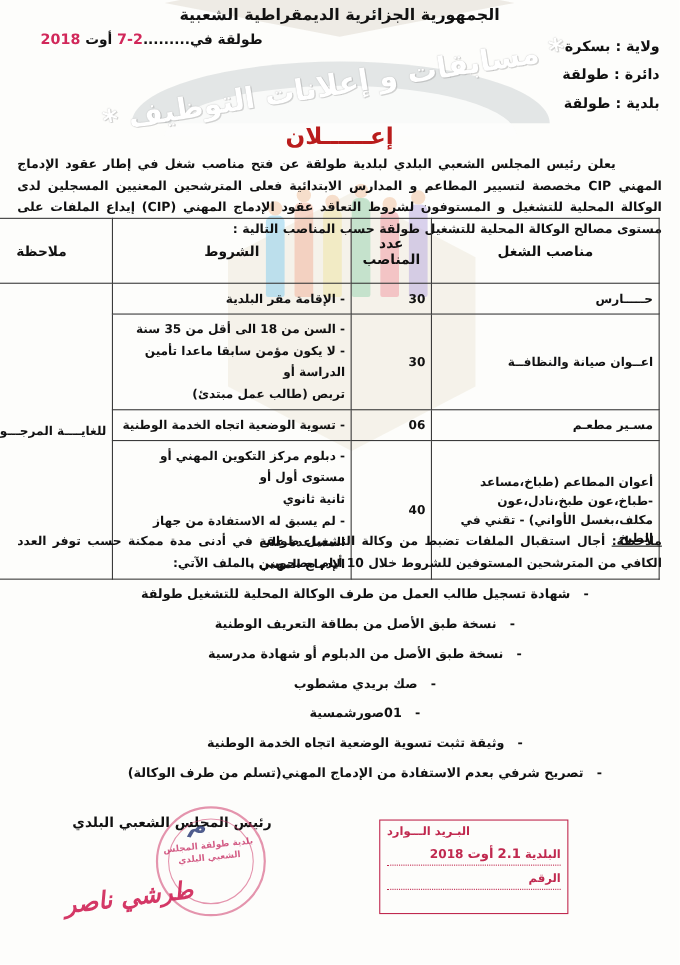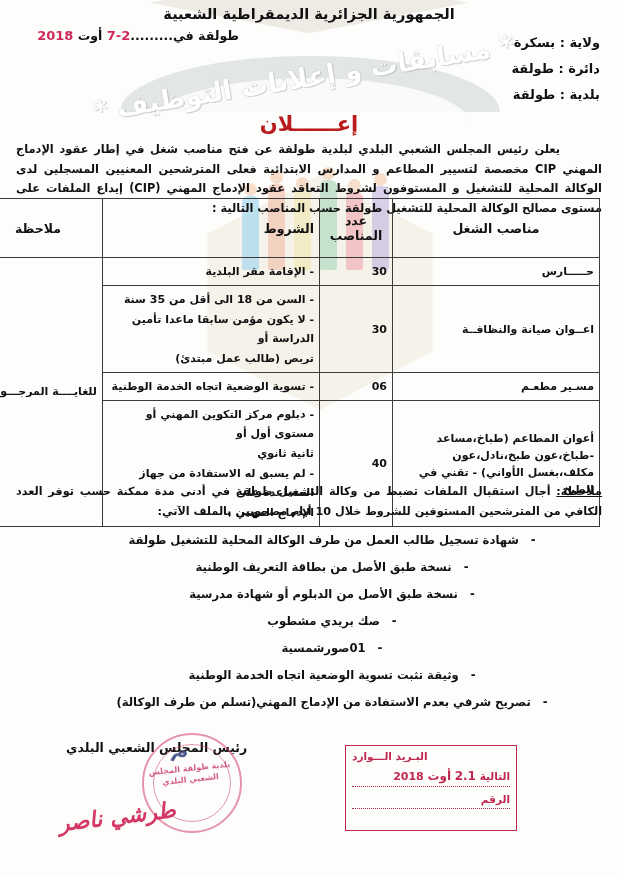--- a/index.html
+++ b/index.html
@@ -113,21 +113,21 @@
     padding:3px 5px;
     font-size:11px;
     vertical-align:middle;
     background:transparent;
   }
   table.jobs th{
     font-size:12.5px;font-weight:bold;height:52px;
   }
   .col-job{width:196px;text-align:center;}
   .col-num{width:62px;text-align:center;}
-  .col-cond{width:206px;text-align:right;border-radius:18px;}
+  .col-cond{width:206px;text-align:center;border-radius:18px;}
   .col-note{width:118px;text-align:center;}
   td.job{font-weight:bold;font-size:11.4px;line-height:17px;letter-spacing:.6px;}
   td.num{font-weight:bold;font-size:12px;}
   td.cond{font-weight:bold;line-height:19px;font-size:10.7px;}
   td.cond div{margin:1px 0;}
   td.note{font-weight:bold;font-size:11.5px;line-height:22px;letter-spacing:1.2px;}
 
   .note-para{
     position:absolute;top:482px;right:16px;width:586px;
     font-size:11.2px;font-weight:bold;line-height:20px;
@@ -322,21 +322,21 @@
     <div class="sig-wrap">
       <div class="stamp-round"></div>
       <div class="stamp-txt">بلدية طولقة المجلس الشعبي البلدي</div>
       <div class="sig-blue">م</div>
       <div class="sig-red">طرشي ناصر</div>
     </div>
 
     <div class="mail-stamp">
       <div class="l2">البـريد الـــوارد</div>
       <div class="row">
-        <span>التالية</span>
+        <span>البلدية</span>
         <span class="hand">2.1</span>
         <span class="hand">أوت</span>
         <span class="y">2018</span>
       </div>
       <div class="row">
         <span>الرقم</span>
       </div>
     </div>
 
   </div>

